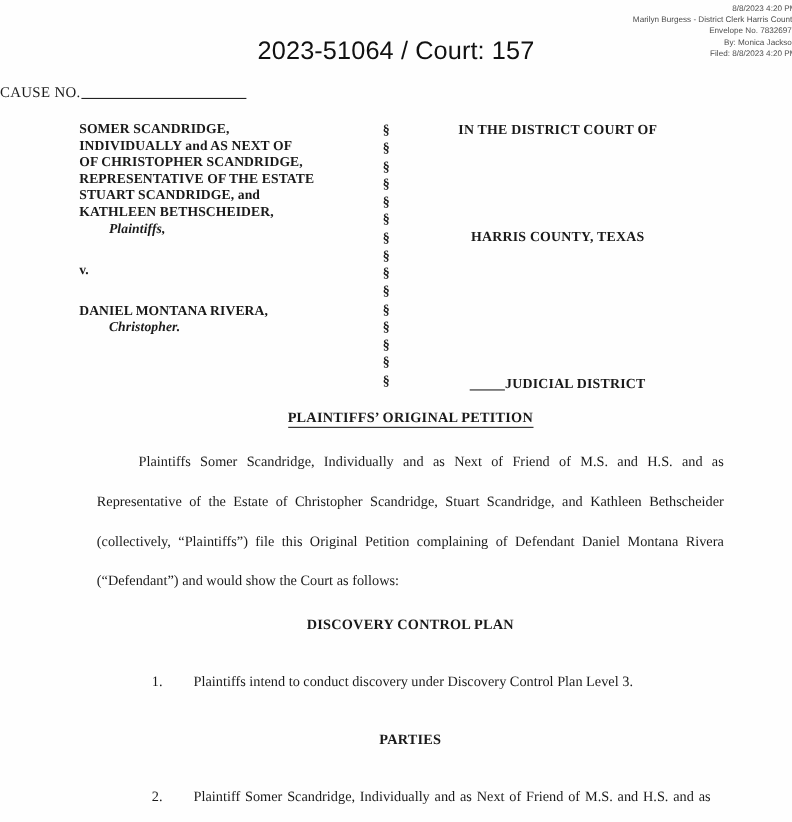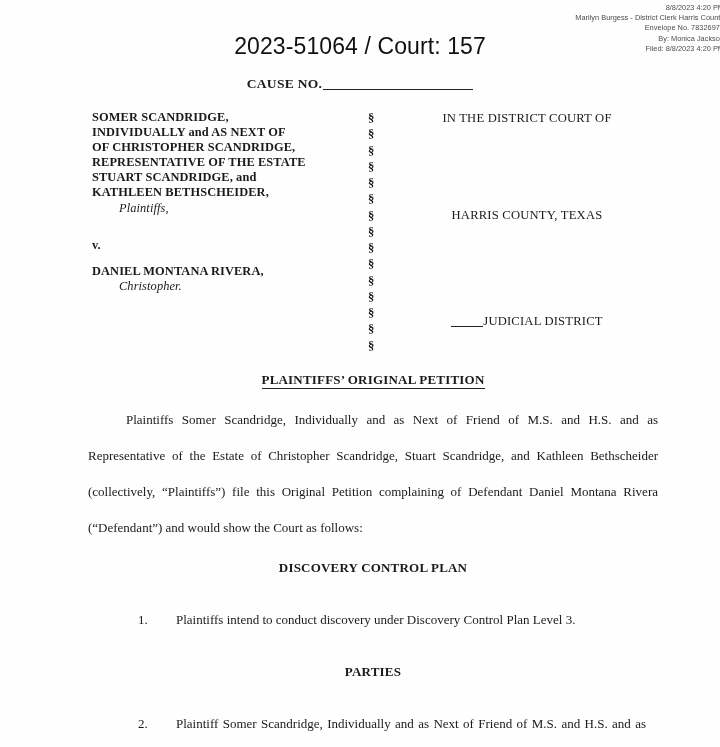--- a/index.html
+++ b/index.html
@@ -52,94 +52,94 @@
     letter-spacing: .1px;
     color: #111;
   }
 
   
   .cause-no {
     position: absolute;
     top: 76px;
     left: 0;
     right: 0;
-    text-align: center;
+    text-align: left;
     font-size: 13.5px;
-    font-weight: bold;
+    font-weight: normal;
     letter-spacing: .3px;
   }
   .cause-no .blank {
     display: inline-block;
     width: 150px;
     border-bottom: 1.3px solid #222;
     vertical-align: -2px;
     margin-left: 1px;
   }
 
   
   .caption {
     position: absolute;
     top: 110px;
-    left: 92px;
+    left: 72px;
     width: 570px;
     height: 245px;
   }
   .cap-left {
     position: absolute;
     left: 0;
     top: 0;
     width: 265px;
     font-size: 12.4px;
     font-weight: bold;
     line-height: 15.1px;
     letter-spacing: .1px;
   }
   .cap-left .role {
     font-style: italic;
-    font-weight: normal;
+    font-weight: bold;
     padding-left: 27px;
     display: block;
   }
   .cap-left .vee {
     display: block;
     margin-top: 22px;
     font-weight: bold;
     font-style: normal;
   }
   .cap-left .defendant-name {
     display: block;
-    margin-top: 11px;
+    margin-top: 22px;
   }
 
   .cap-sec {
     position: absolute;
     left: 276px;
     top: 0;
     width: 24px;
     font-size: 12.6px;
     font-weight: bold;
     line-height: 16.25px;
     text-align: left;
   }
   .cap-sec span { display: block; }
 
   .cap-right {
     position: absolute;
     left: 300px;
     top: 0;
     width: 270px;
     font-size: 12.6px;
-    font-weight: normal;
+    font-weight: bold;
     line-height: 16.25px;
     text-align: center;
     letter-spacing: .2px;
   }
   .cap-right .r1 { margin-top: 0px; }
   .cap-right .r2 { margin-top: 81px; }
-  .cap-right .r3 { margin-top: 89px; }
+  .cap-right .r3 { margin-top: 117px; }
   .cap-right .r3 .blank {
     display: inline-block;
     width: 32px;
     border-bottom: 1.4px solid #222;
     vertical-align: -2px;
   }
 
   
   .body-area {
     position: absolute;

